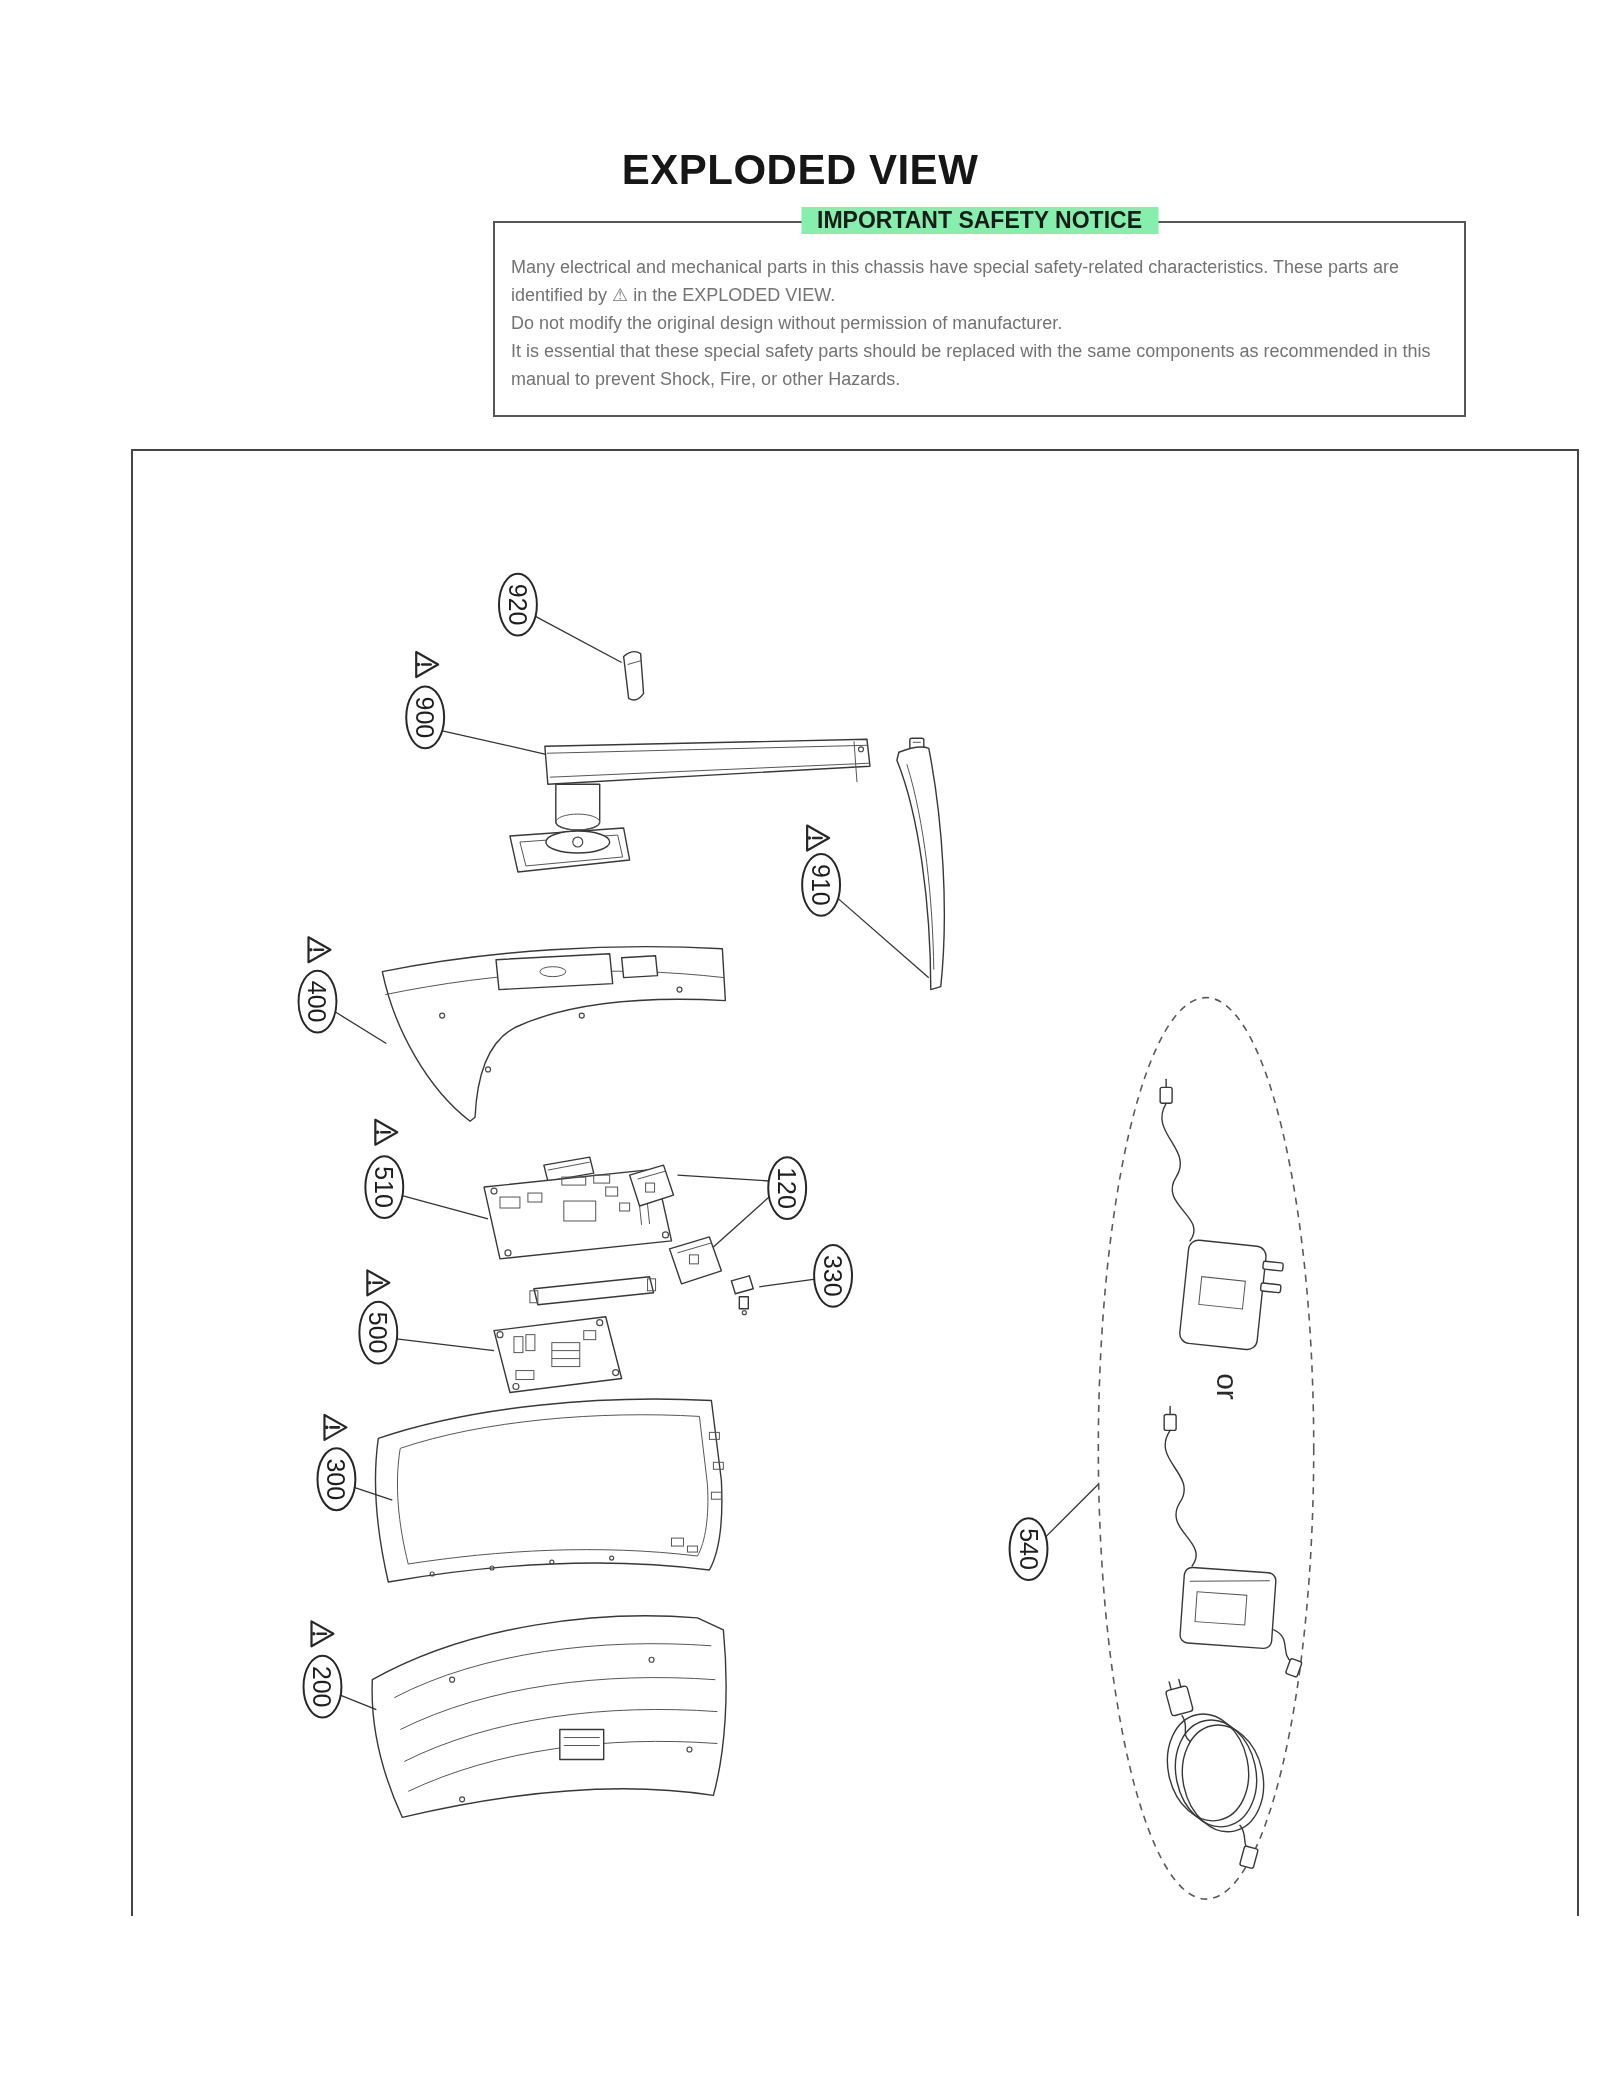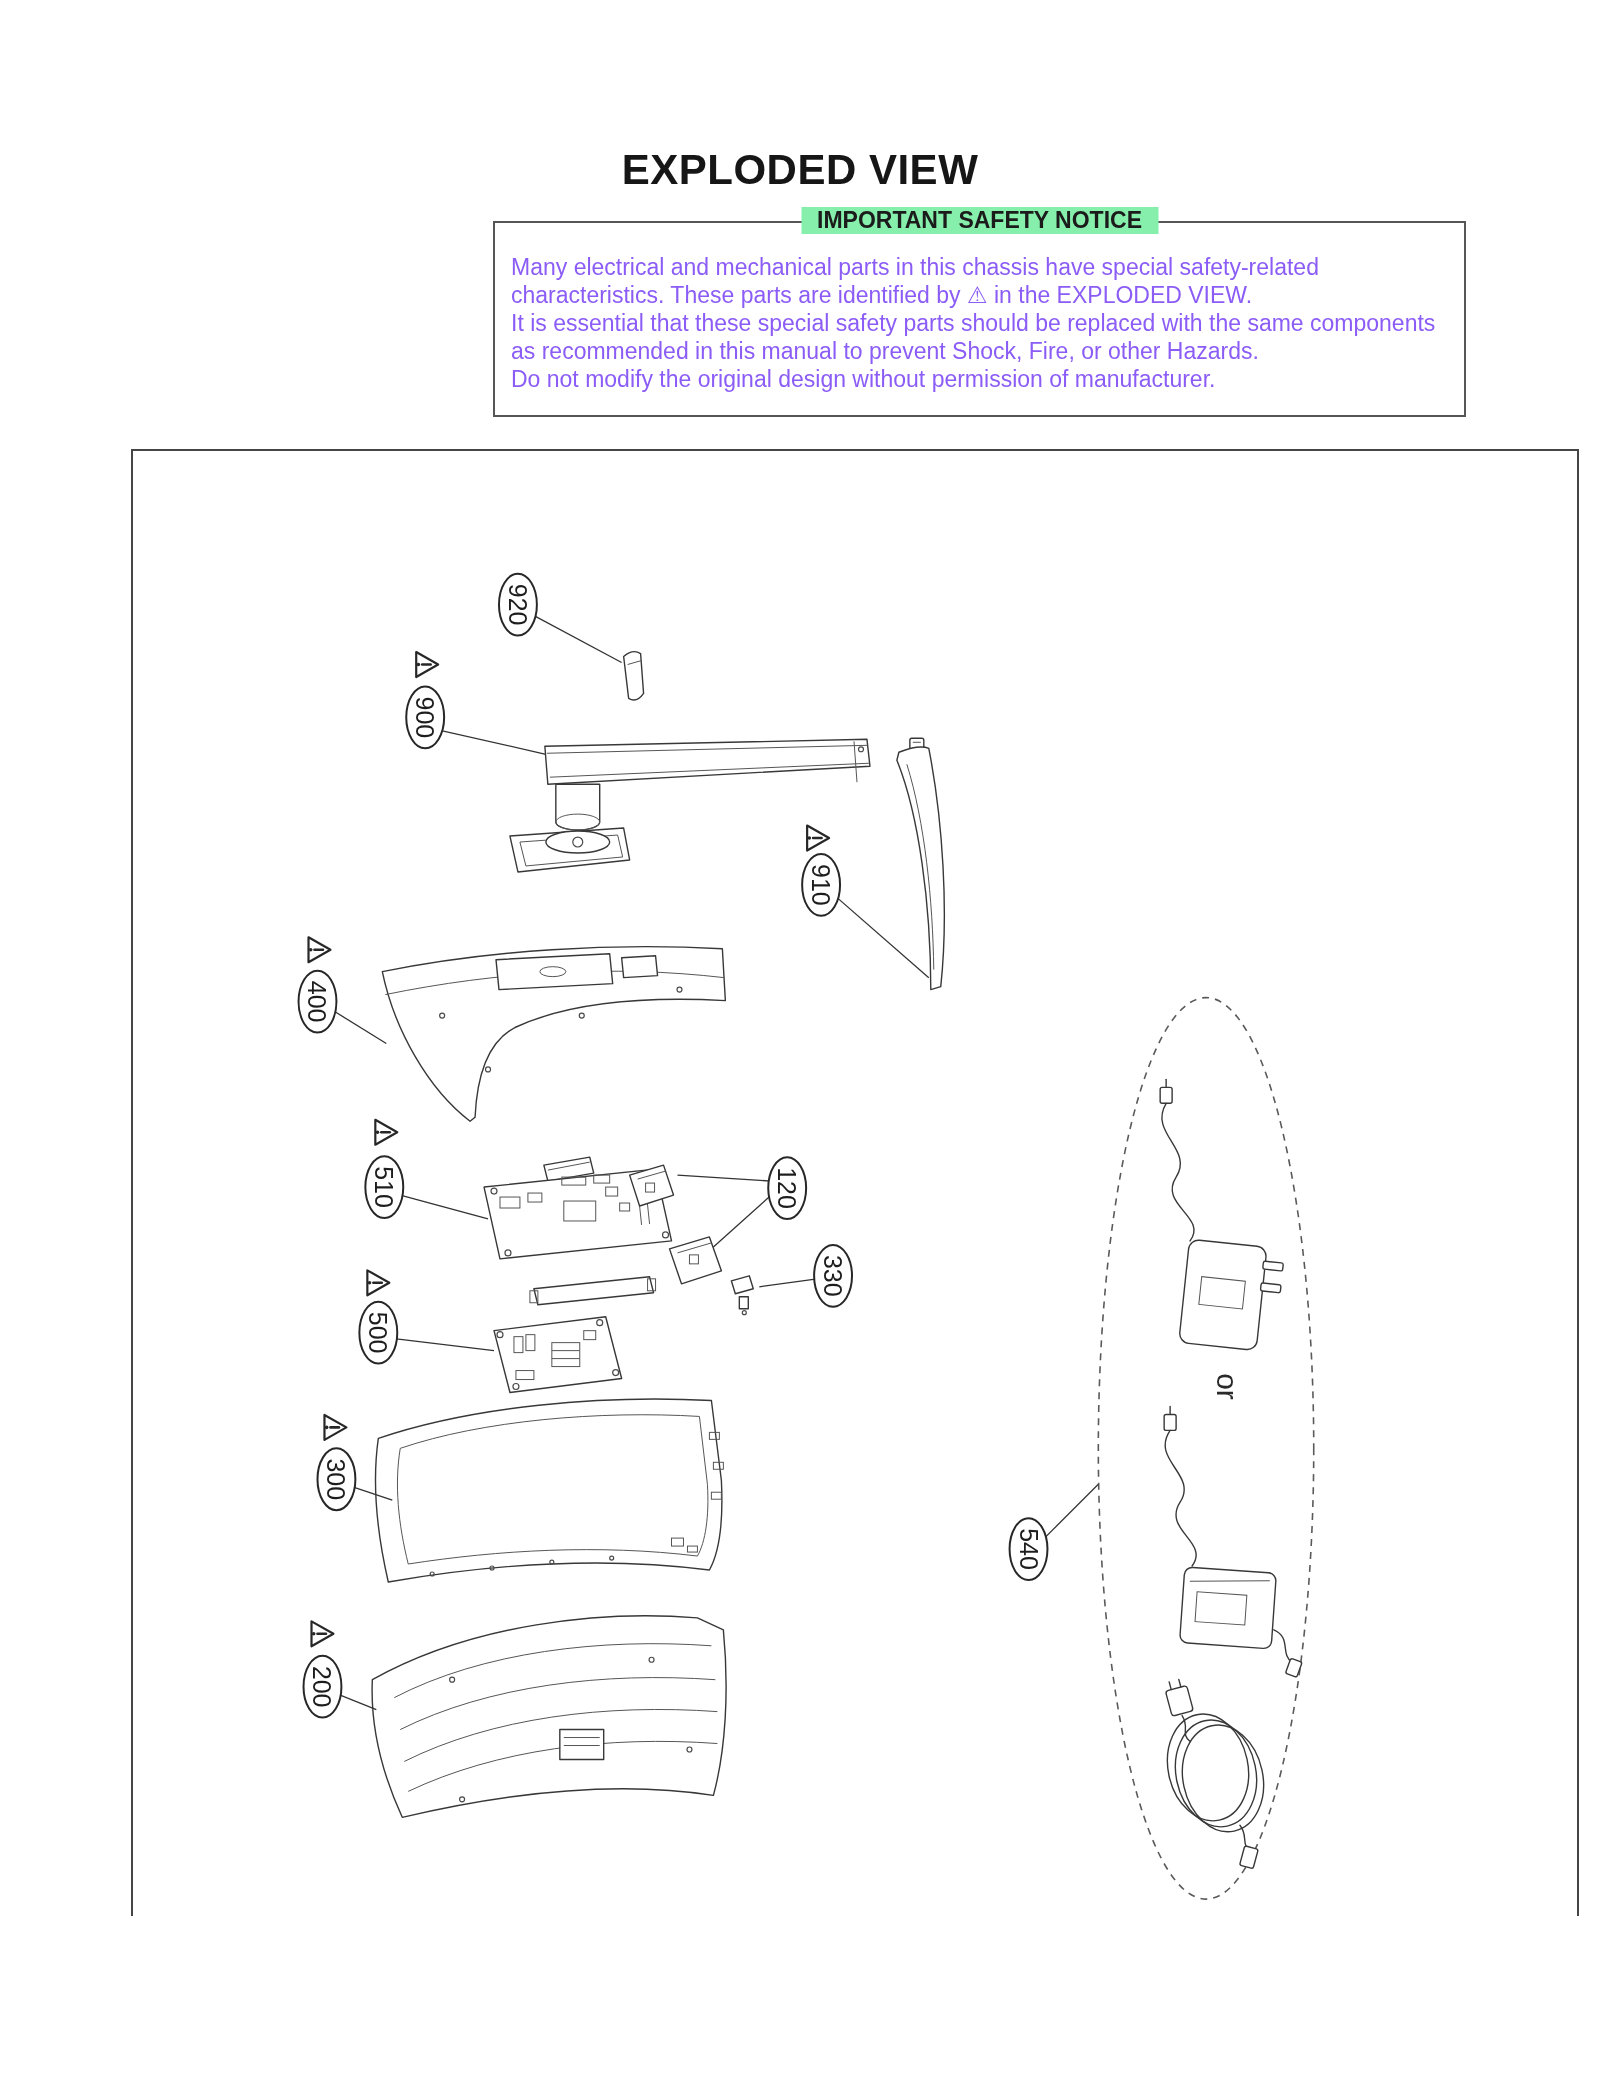--- a/index.html
+++ b/index.html
@@ -16,21 +16,21 @@
   .notice {
     position:absolute; left:493px; top:221px; width:973px; height:196px;
     border:2px solid #565656; box-sizing:border-box;
   }
   .notice-heading {
     position:absolute; top:-16px; left:50%; transform:translateX(-50%);
     background:#86efac; padding:0 16px; white-space:nowrap;
     font-size:23px; font-weight:700; color:#1b1b1b;
   }
   .notice-body { padding:30px 16px 0 16px; }
-  .notice-body p { margin:0; font-size:23px; line-height:28px; color:#8b5cf6; }
+  .notice-body p { margin:0; font-size:18px; line-height:28px; color:#737373; }
   .diagram {
     position:absolute; left:131px; top:449px; width:1448px; height:1522px;
     border:2px solid #454545; box-sizing:border-box; background:#ffffff;
   }
   .diagram svg { display:block; width:100%; height:100%; }
 
   
   .ln   { stroke:#383838; stroke-width:1.4; fill:none; stroke-linejoin:round; stroke-linecap:round; }
   .fw   { stroke:#383838; stroke-width:1.4; fill:#ffffff; stroke-linejoin:round; }
   .thin { stroke:#555555; stroke-width:1; fill:none; }
@@ -51,22 +51,22 @@
 <body>
 
 <div class="page">
 
   <h1 class="title">EXPLODED VIEW</h1>
 
   <section class="notice">
     <div class="notice-heading">IMPORTANT SAFETY NOTICE</div>
     <div class="notice-body">
       <p>Many electrical and mechanical parts in this chassis have special safety-related characteristics. These parts are identified by ⚠  in the  EXPLODED VIEW.</p>
+      <p>Do not modify the original design without permission of manufacturer.</p>
       <p>It is essential that these special safety parts should be replaced with the same components as recommended in this manual to prevent Shock, Fire, or other Hazards.</p>
-      <p>Do not modify the original design without permission of manufacturer.</p>
     </div>
   </section>
 
   <div class="diagram">
     <svg viewBox="0 0 1448 1522">
 
       <defs>
         <g id="warn-tri">
           <path d="M0,-13 L12.5,9 L-12.5,9 Z" fill="#ffffff" stroke="#272727" stroke-width="2.2" stroke-linejoin="round"></path>
           <path d="M0,-5.5 L0,3" stroke="#272727" stroke-width="2.6" stroke-linecap="round" fill="none"></path>

